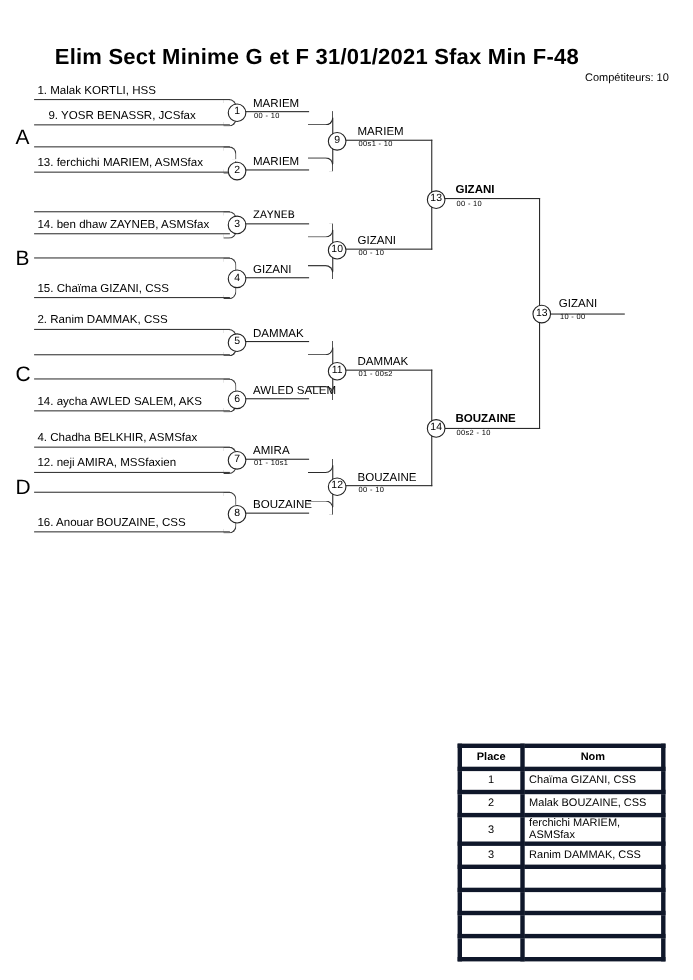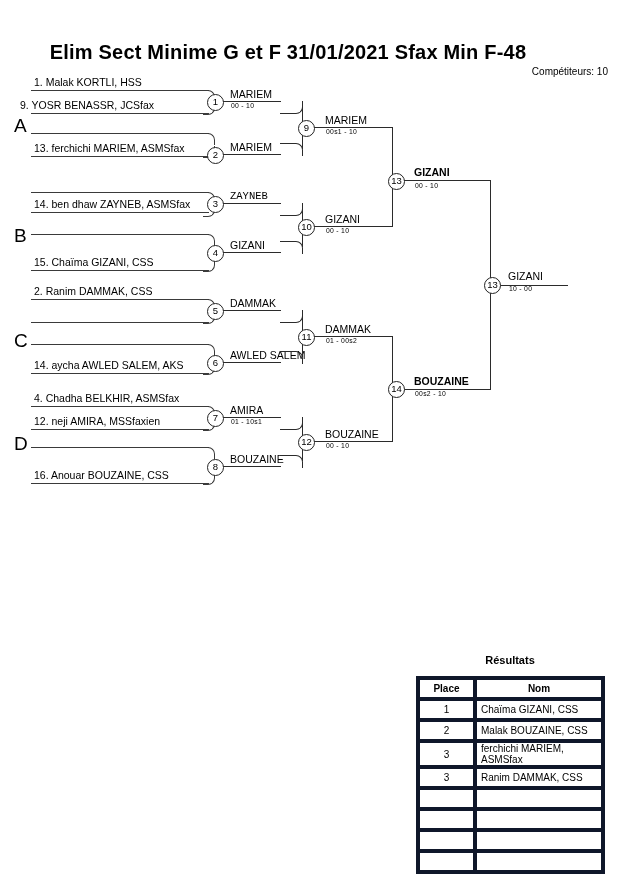--- a/index.html
+++ b/index.html
@@ -87,21 +87,21 @@
   <div class="title">Elim Sect Minime G et F  31/01/2021  Sfax   Min F-48</div>
   <div class="competitors">Compétiteurs: 10</div>
 
   <div class="sect" style="left:14px;top:116px;">A</div>
   <div class="sect" style="left:14px;top:226px;">B</div>
   <div class="sect" style="left:14px;top:331px;">C</div>
   <div class="sect" style="left:14px;top:434px;">D</div>
 
   <div class="entry-lbl" style="left:34px;top:76px;">1. Malak KORTLI, HSS</div>
   <div class="entry" style="left:31px;top:90px;width:178px;"></div>
-  <div class="entry-lbl" style="left:20px;top:99px;">9. YOSR BENASSR, JCSfax</div>
+  <div class="entry-lbl" style="left:44px;top:99px;">9. YOSR BENASSR, JCSfax</div>
   <div class="entry" style="left:31px;top:113px;width:178px;"></div>
   <div class="hookT" style="left:203px;top:90px;width:11px;height:11px;"></div>
   <div class="hookB" style="left:203px;top:103px;width:11px;height:11px;"></div>
 
   <div class="entry-lbl" style="left:34px;top:127px;"></div>
   <div class="entry" style="left:31px;top:133px;width:178px;"></div>
   <div class="entry-lbl" style="left:34px;top:142px;">13. ferchichi MARIEM, ASMSfax</div>
   <div class="entry" style="left:31px;top:156px;width:178px;"></div>
   <div class="hookT" style="left:203px;top:133px;width:11px;height:11px;"></div>
   <div class="hookB" style="left:203px;top:146px;width:11px;height:11px;"></div>
@@ -238,21 +238,20 @@
 
   <div class="hline" style="left:404px;top:180px;width:87px;"></div>
   <div class="hline" style="left:404px;top:389px;width:87px;"></div>
   <div class="vline" style="left:490px;top:180px;height:210px;"></div>
 
   <div class="node" style="left:484px;top:277px;">13</div>
   <div class="win" style="left:508px;top:270px;">GIZANI</div>
   <div class="score" style="left:509px;top:285px;">10 - 00</div>
   <div class="hline" style="left:500px;top:285px;width:68px;"></div>
 
-  <div class="res-title">Résultats</div>
   <table class="res">
     <thead>
       <tr>
         <th class="c-place">Place</th>
         <th class="c-nom">Nom</th>
       </tr>
     </thead>
     <tbody>
       <tr>
         <td class="c-place">1</td>

